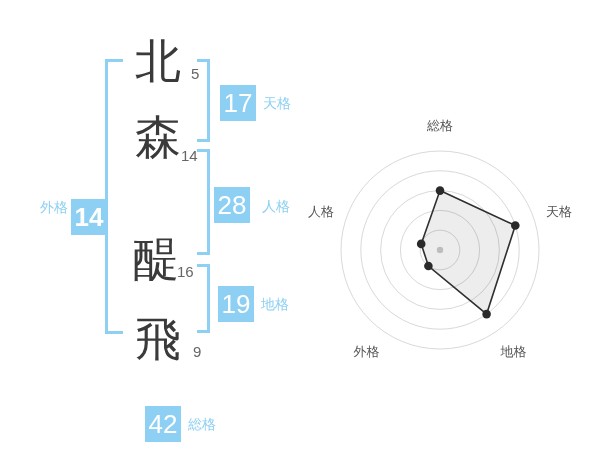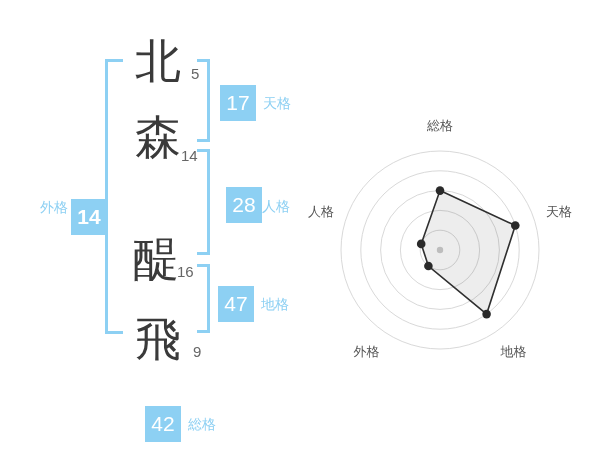--- a/index.html
+++ b/index.html
@@ -13,21 +13,21 @@
     font-size:46px; line-height:1; color:#3a3a3a; font-weight:500;
   }
   .stroke-num {
     position:absolute; font-size:15px; color:#666666; line-height:1;
   }
   .bracket { position:absolute; }
   .bracket.left-open  { border-left:3px solid var(--blue);  border-top:3px solid var(--blue); border-bottom:3px solid var(--blue); }
   .bracket.right-open { border-right:3px solid var(--blue); border-top:3px solid var(--blue); border-bottom:3px solid var(--blue); }
   .score-box {
     position:absolute; width:36px; height:36px; background:var(--blue);
-    color:#ffffff; font-size:21px; line-height:36px; text-align:center;
+    color:#ffffff; font-size:26px; line-height:36px; text-align:center;
   }
   .score-label {
     position:absolute; font-size:14px; color:var(--blue); line-height:1;
   }
   .score-label.right-align { text-align:right; }
   .radar-wrap { position:absolute; left:300px; top:105px; width:285px; height:255px; }
   svg text { font-family:"Liberation Sans","DejaVu Sans",sans-serif; }
 </style>
 </head>
 <body>
@@ -46,24 +46,24 @@
   <div class="kanji" style="left:134px; top:316px;">飛</div>
 
   <div class="stroke-num" style="left:191px; top:66px;">5</div>
   <div class="stroke-num" style="left:181px; top:148px;">14</div>
   <div class="stroke-num" style="left:177px; top:264px;text-align:right;">16</div>
   <div class="stroke-num" style="left:193px; top:344px;">9</div>
 
   <div class="score-box" style="left:220px; top:85px;">17</div>
   <div class="score-label" style="left:263px; top:96px;">天格</div>
 
-  <div class="score-box" style="left:226px; top:187px;">28</div>
+  <div class="score-box" style="left:214px; top:187px;">28</div>
   <div class="score-label" style="left:262px; top:199px;">人格</div>
 
-  <div class="score-box" style="left:218px; top:286px;">47</div>
+  <div class="score-box" style="left:218px; top:286px;">19</div>
   <div class="score-label" style="left:261px; top:297px;">地格</div>
 
   <div class="score-label right-align" style="left:30px; top:200px; width:38px;">外格</div>
   <div class="score-box" style="left:71px; top:199px;font-weight:bold;">14</div>
 
   <div class="score-box" style="left:145px; top:406px;">42</div>
   <div class="score-label" style="left:188px; top:417px;">総格</div>
 
   <div class="radar-wrap" id="radar"><svg width="285" height="255" viewBox="0 0 285 255">
         <circle cx="140" cy="145" r="19.8" fill="none" stroke="#d9d9d9" stroke-width="1"></circle>

